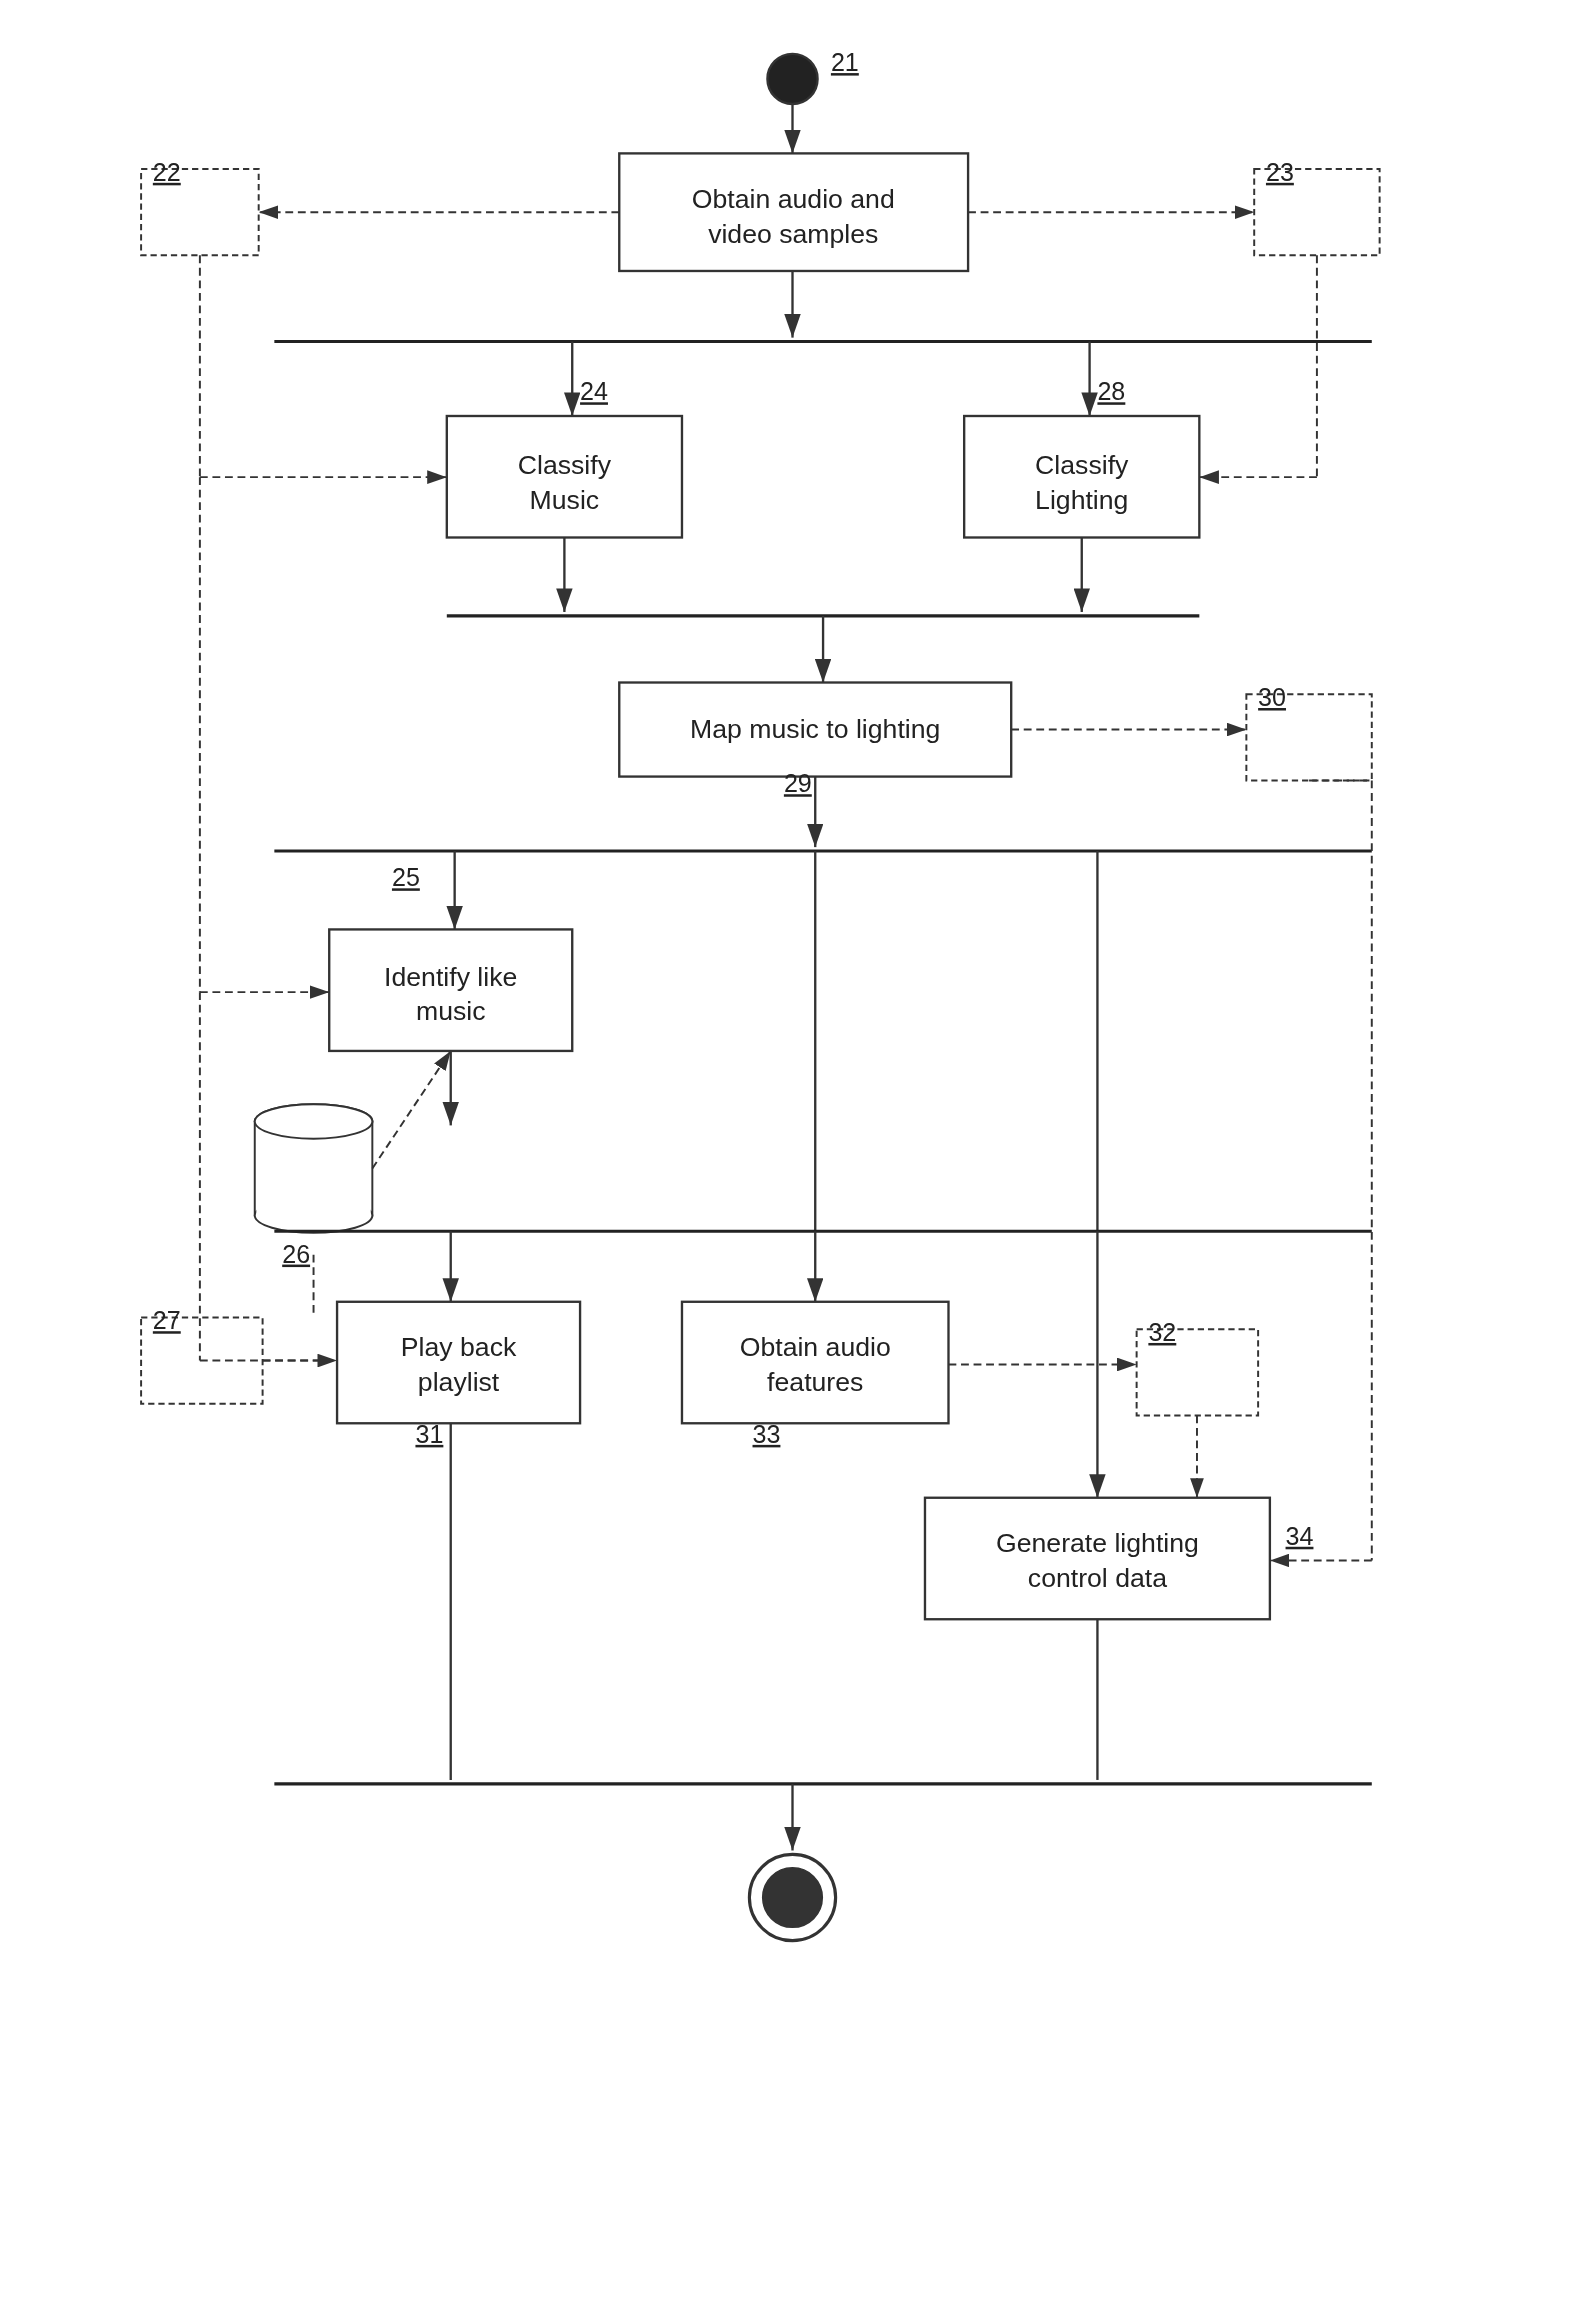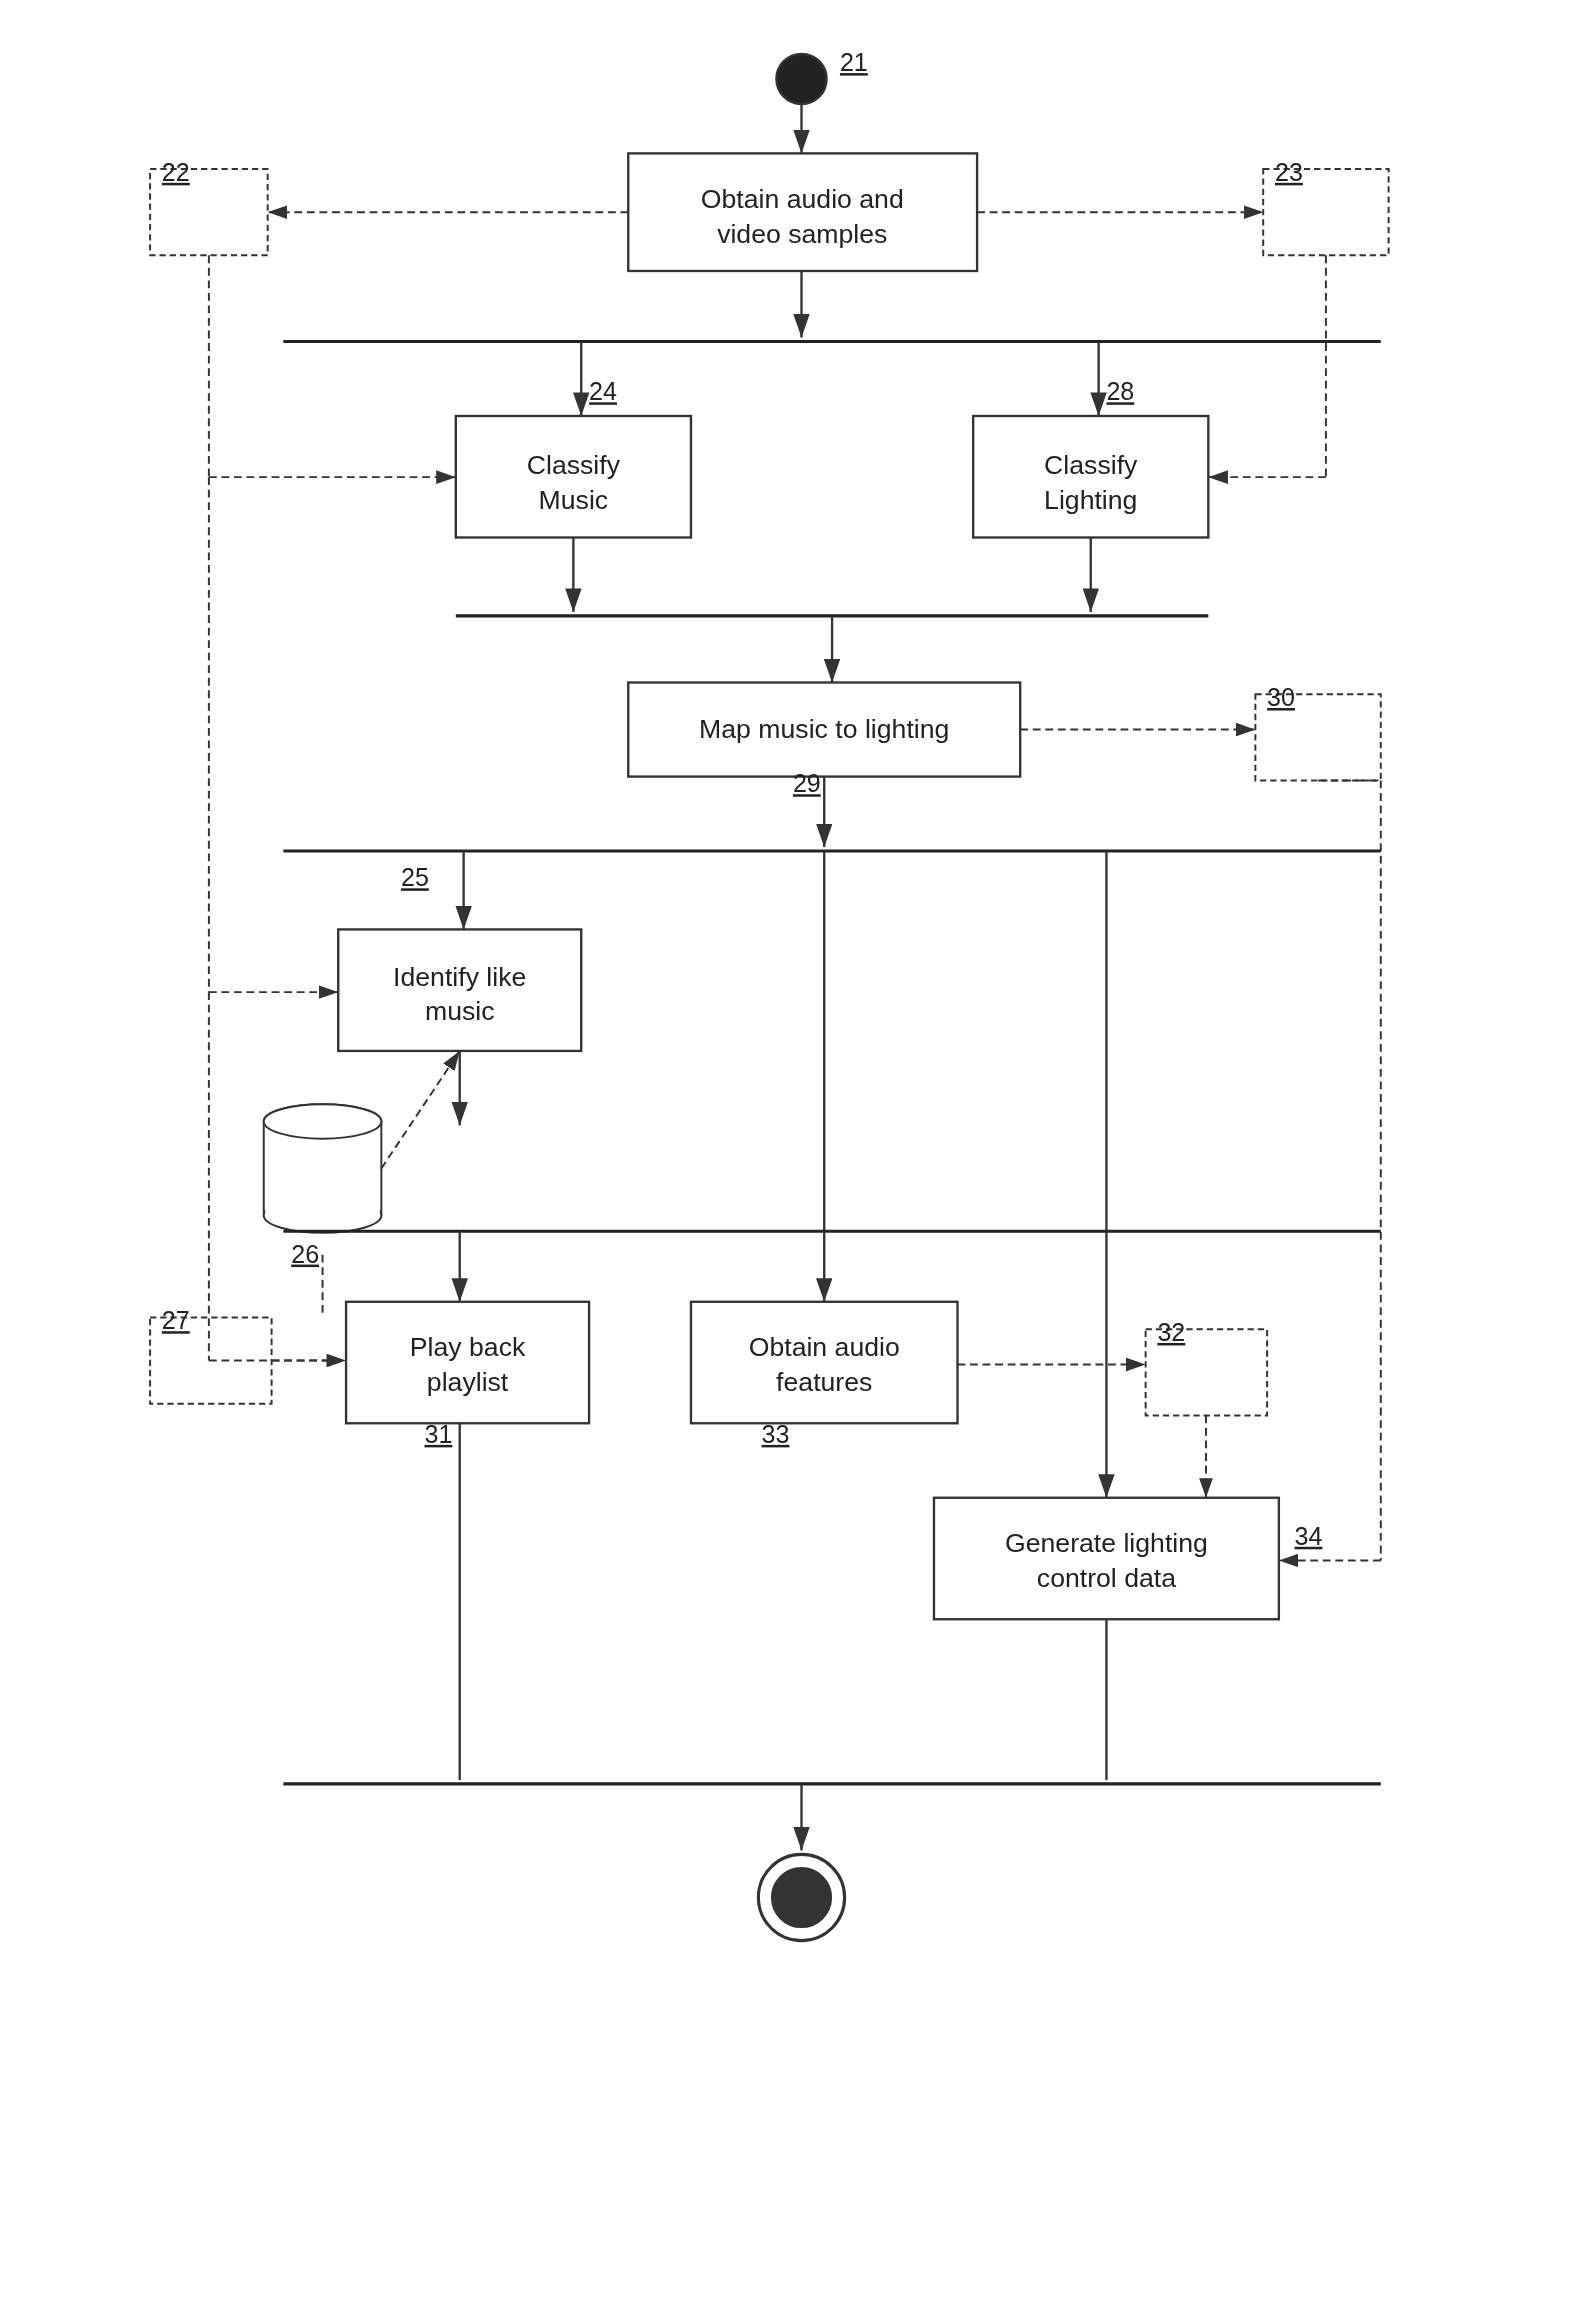--- a/index.html
+++ b/index.html
@@ -9,21 +9,20 @@
       min-height: 2319px;
       font-family: 'Arial', sans-serif;
       position: relative;
       overflow: hidden;
     }
     .diagram-container {
       position: absolute;
       top: 0; left: 0;
       width: 1434px;
       height: 2319px;
-      margin-left: 9px;
     }
     svg {
       width: 1585px;
       height: 2319px;
     }
     
     .box-rect {
       fill: white;
       stroke: #333;
       stroke-width: 3;

